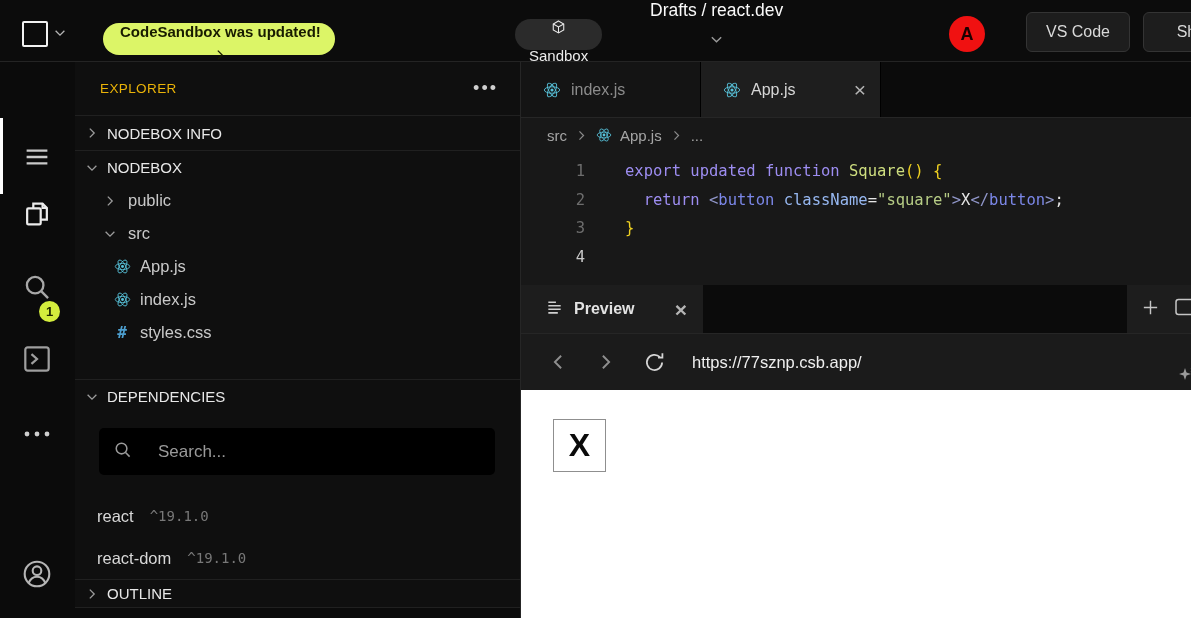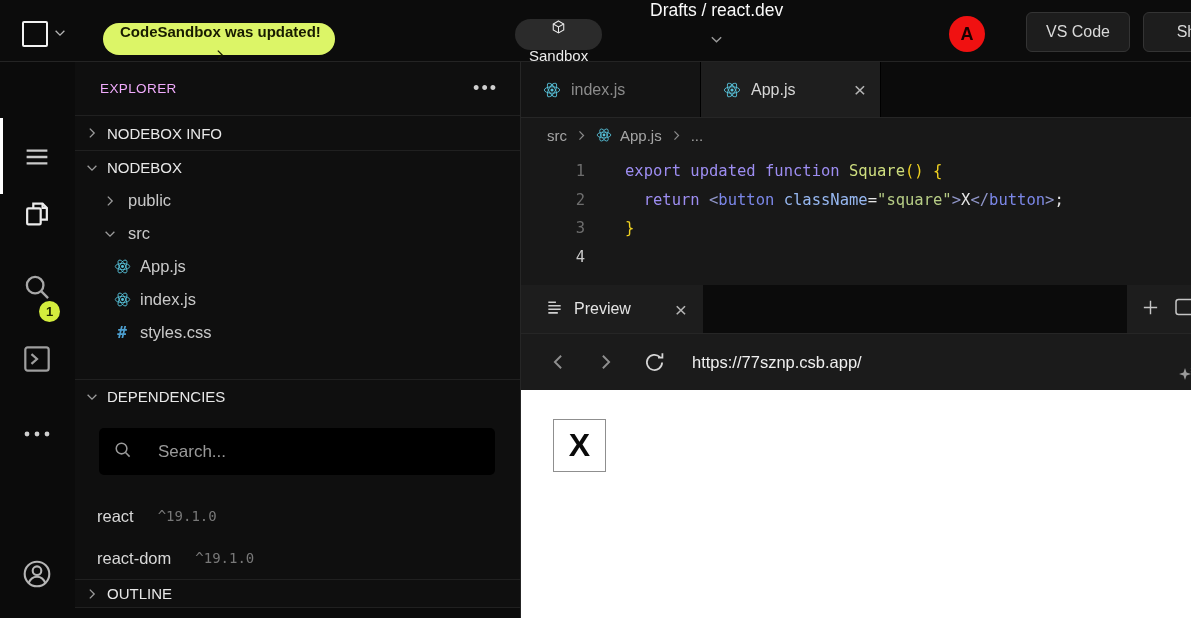--- a/index.html
+++ b/index.html
@@ -22,33 +22,33 @@
 
   
   #activity { position:absolute; left:0; top:62px; width:75px; height:556px; background:#0b0b0b; }
   .act-icon { position:absolute; left:21px; width:32px; height:32px; display:flex; align-items:center; justify-content:center; cursor:pointer; }
   #act-indicator { position:absolute; left:0; top:56px; width:3px; height:76px; background:#fff; }
   #term-badge { position:absolute; left:39px; top:239px; width:21px; height:21px; border-radius:50%; font-size:13px; font-weight:700; color:#222a00; display:flex; align-items:center; justify-content:center; }
 
   
   #explorer { position:absolute; left:75px; top:62px; width:446px; height:556px; background:#0f0f0f; border-right:1px solid #262626; display:flex; flex-direction:column; }
   #exp-header { height:55px; display:flex; align-items:center; padding-left:25px; }
-  #exp-title { font-size:13.5px; letter-spacing:.4px; color:#f0abfc; }
+  #exp-title { font-size:13.5px; letter-spacing:.4px; color:#eab308; }
   #exp-menu { margin-left:auto; margin-right:22px; color:#cfcfcf; font-size:18px; letter-spacing:2px; cursor:pointer; }
   .section { display:flex; align-items:center; gap:8px; padding-left:10px; border-top:1px solid #202020; color:#e8e8e8; font-size:15px; cursor:pointer; }
   #sec-sandbox-info { height:36px; }
   #sec-nodebox { height:35px; }
   #sec-dependencies { height:35px;margin-top:20px; }
   #file-tree { height:180px; overflow:hidden; }
   .tree-row { height:33px; display:flex; align-items:center; gap:9px; font-size:16.5px; color:#c9c9c9; cursor:pointer; }
   .tree-row .fi { width:18px; display:flex; justify-content:center; align-items:center; }
   #search-wrap { padding:15px 25px 0 24px; height:62px; }
   #dep-search { width:100%; height:47px; background:#000; border:none; outline:none; border-radius:5px; display:flex; align-items:center; padding:0 14px; gap:26px; color:#9a9a9a; font-size:17px; cursor:text; }
   #dep-list { padding:20px 0 0 22px; }
-  .dep-row { height:42px; display:flex; align-items:center; gap:24px; }
+  .dep-row { height:42px; display:flex; align-items:center; gap:16px; }
   .dep-name { font-size:16.5px; color:#d8d8d8; }
   .dep-ver { font-family:"DejaVu Sans Mono", monospace; font-size:14px; color:#787878; }
   #exp-spacer { flex:1; }
   #sec-outline { height:30px; border-top:1px solid #202020; border-bottom:1px solid #202020; }
   #exp-bottom { height:10px; background:#0b0b0b; }
 
   
   #main { position:absolute; left:521px; top:62px; width:670px; height:556px; display:flex; flex-direction:column; }
   #tabbar { height:56px; background:#0b0b0b; display:flex; border-bottom:1px solid #262626; }
   .etab { width:180px; display:flex; align-items:center; padding:0 14px 0 22px; gap:10px; font-size:16px; border-right:1px solid #000; cursor:pointer; }
@@ -59,21 +59,21 @@
   #breadcrumbs .bc-sep { color:#8a8a8a; }
   #code-area { height:133px; background:#181818; padding-top:5px; font-family:"DejaVu Sans Mono", monospace; font-size:15.5px; }
   .code-line { height:28.5px; display:flex; align-items:center; }
   .gutter { width:64px; text-align:right; color:#6d6d6d; flex:none; }
   .gutter.cur { color:#c8c8c8; }
   .code-text { padding-left:40px; white-space:pre; color:#e6e6e6; }
   .tk-kw{color:#9d8df1} .tk-fn{color:#cede7f} .tk-br{color:#eed021} .tk-tag{color:#7b87e8}
   .tk-attr{color:#96b7f0} .tk-str{color:#b6cc85} .tk-pt{color:#9096c9} .tk-pl{color:#e6e6e6}
 
   
-  #ptabbar { height:49px; background:#0b0b0b; display:flex; border-bottom:1px solid #262626; }
+  #ptabbar { height:49px; background:#0b0b0b; display:flex; border-bottom:1px solid #262626;font-weight:bold; }
   #preview-tab { width:182px; background:#1d1d1d; display:flex; align-items:center; gap:10px; padding:0 16px 0 24px; font-size:16px; color:#e3e3e3; cursor:pointer; }
   #ptab-spacer { flex:1; }
   #ptab-actions { width:64px; background:#1d1d1d; display:flex; align-items:center; gap:14px; padding-left:14px; position:relative; overflow:hidden; }
   #pnav { height:56px; background:#1b1b1b; display:flex; align-items:center; position:relative; }
   .nav-btn { width:30px; height:30px; display:flex; align-items:center; justify-content:center; cursor:pointer; }
   #nav-back{ margin-left:22px; } #nav-fwd{ margin-left:18px; } #nav-refresh{ margin-left:18px; }
   #url-text { margin-left:23px; font-size:16.5px; color:#efefef; cursor:text; }
   #nav-sparkle { position:absolute; right:-6px; top:30px; }
   #pcontent { flex:1; background:#ffffff; position:relative; }
   #sq-button { position:absolute; left:32px; top:29px; width:53px; height:53px; background:#fff; border:1.5px solid #8f8f8f; font-family:"Liberation Sans", sans-serif; font-weight:700; font-size:32px; color:#0a0a0a; display:flex; align-items:center; justify-content:center; cursor:pointer; }

